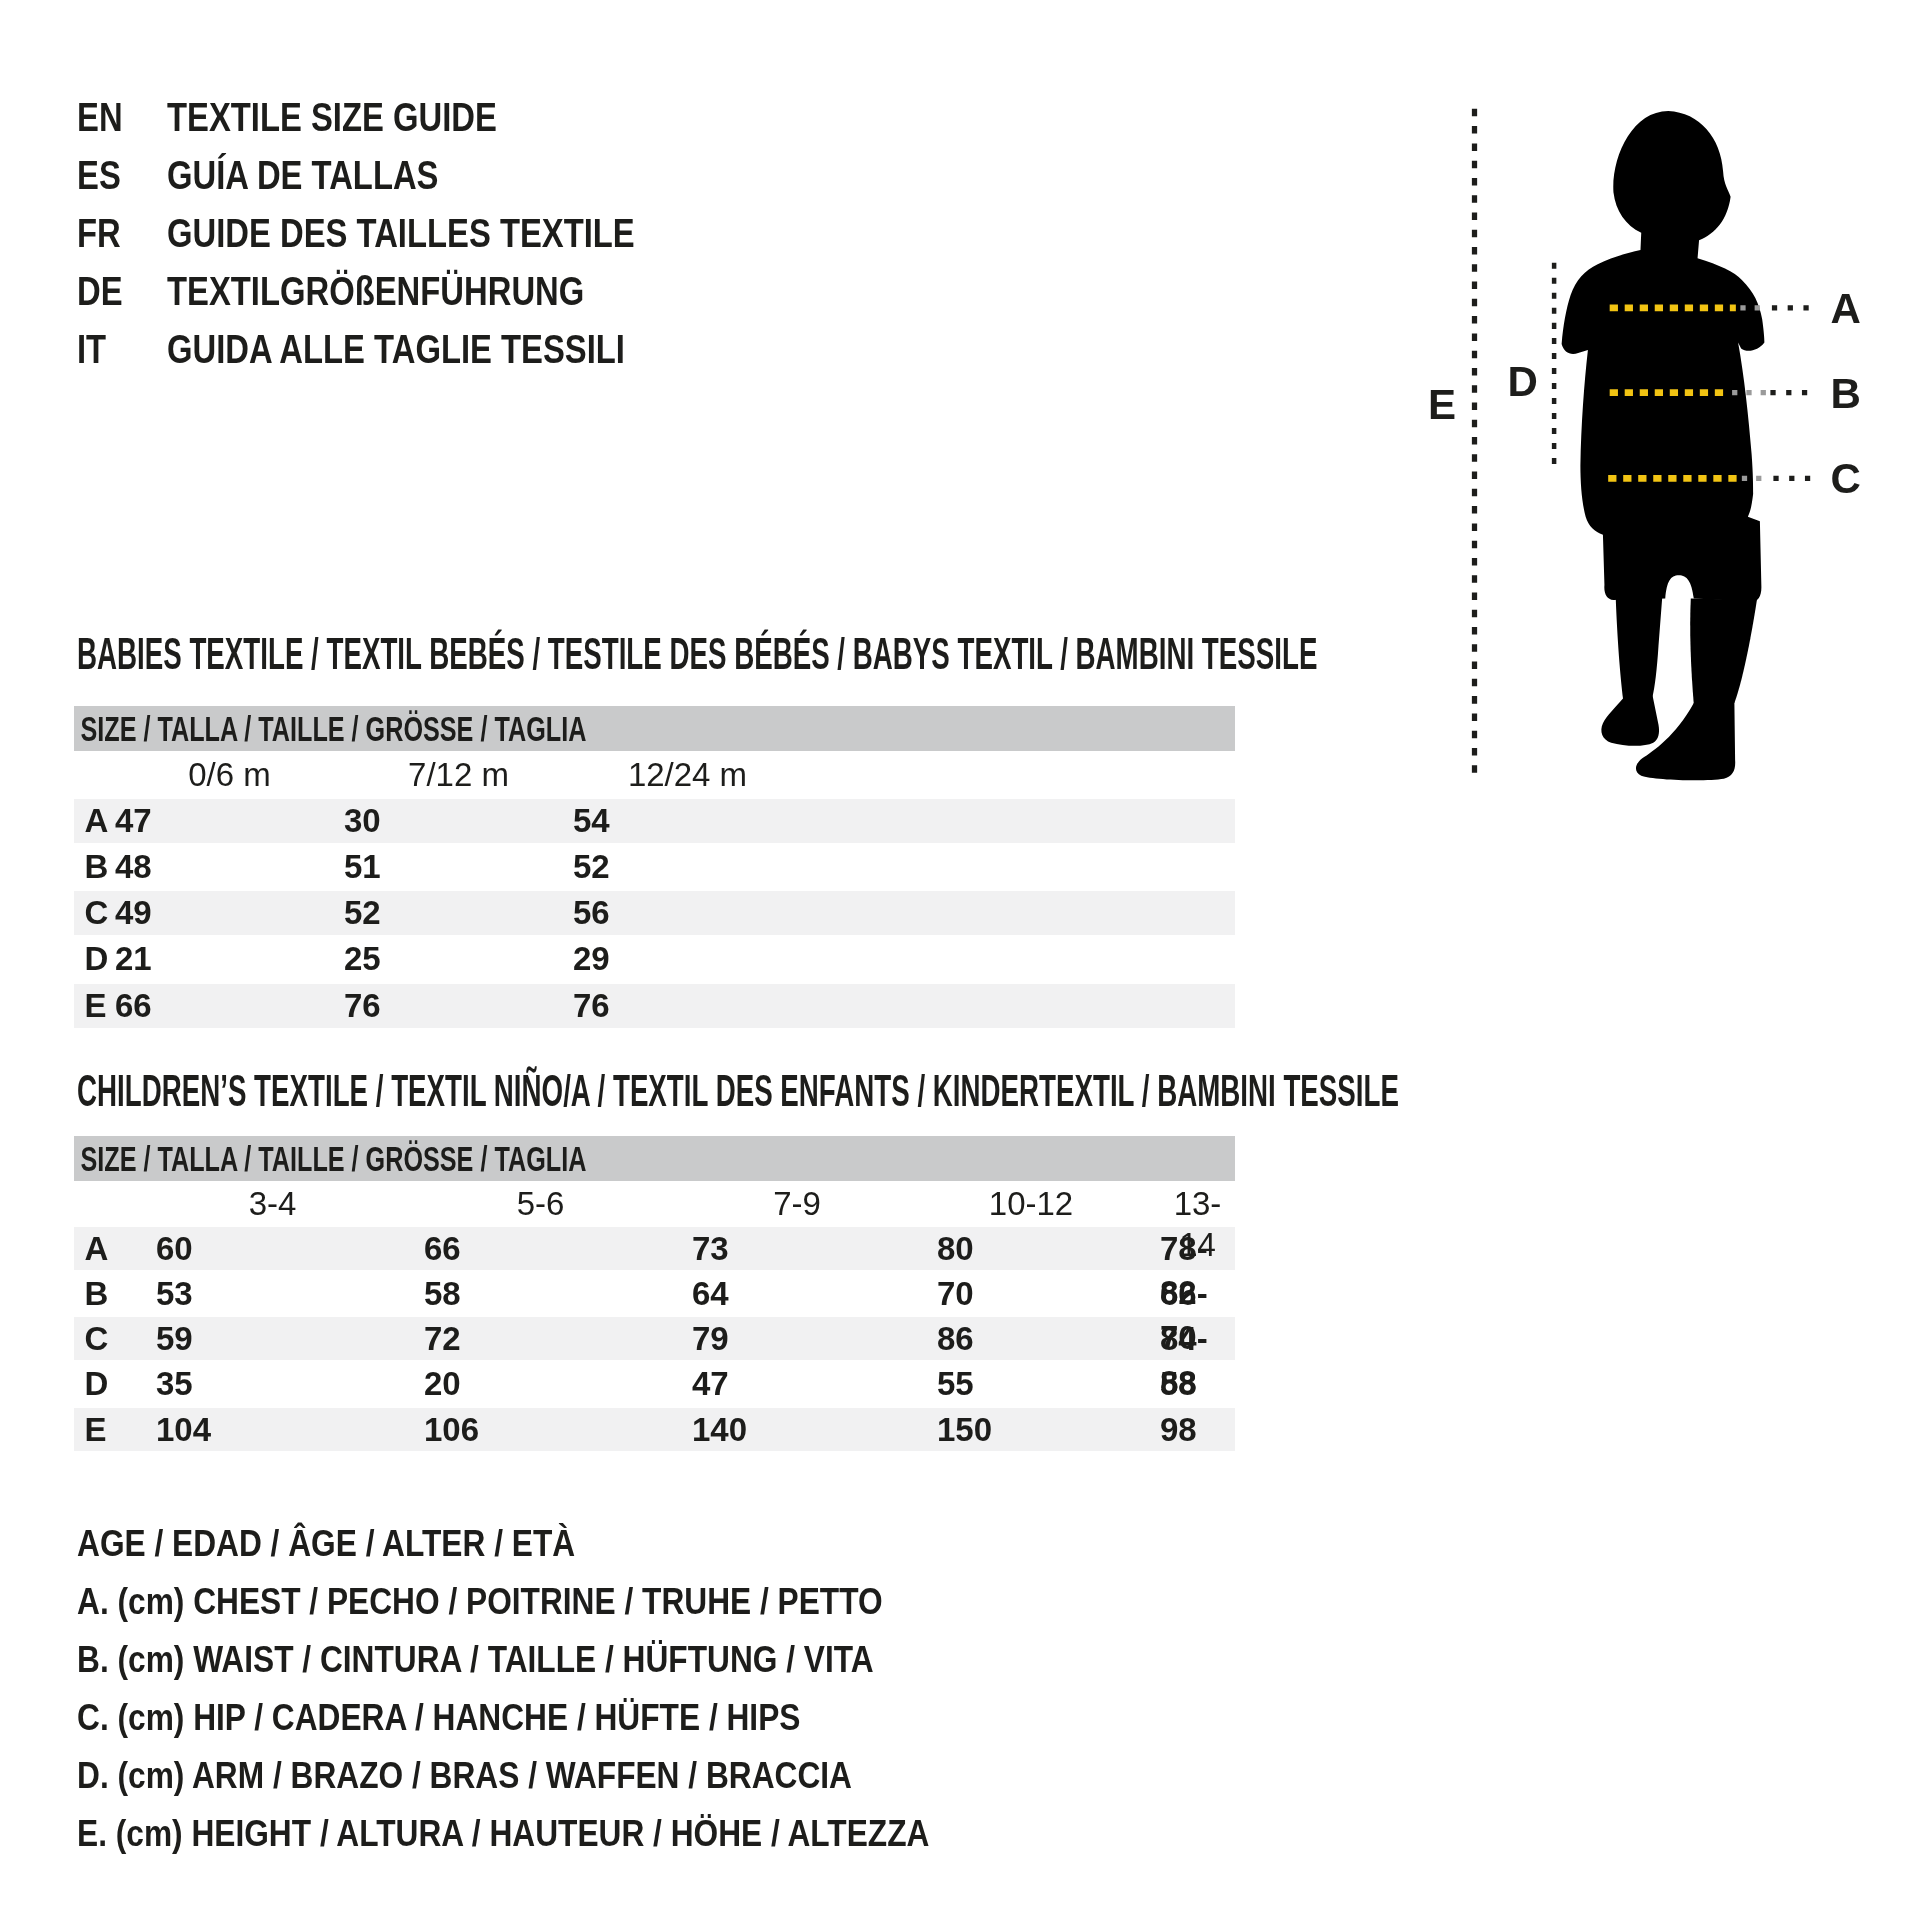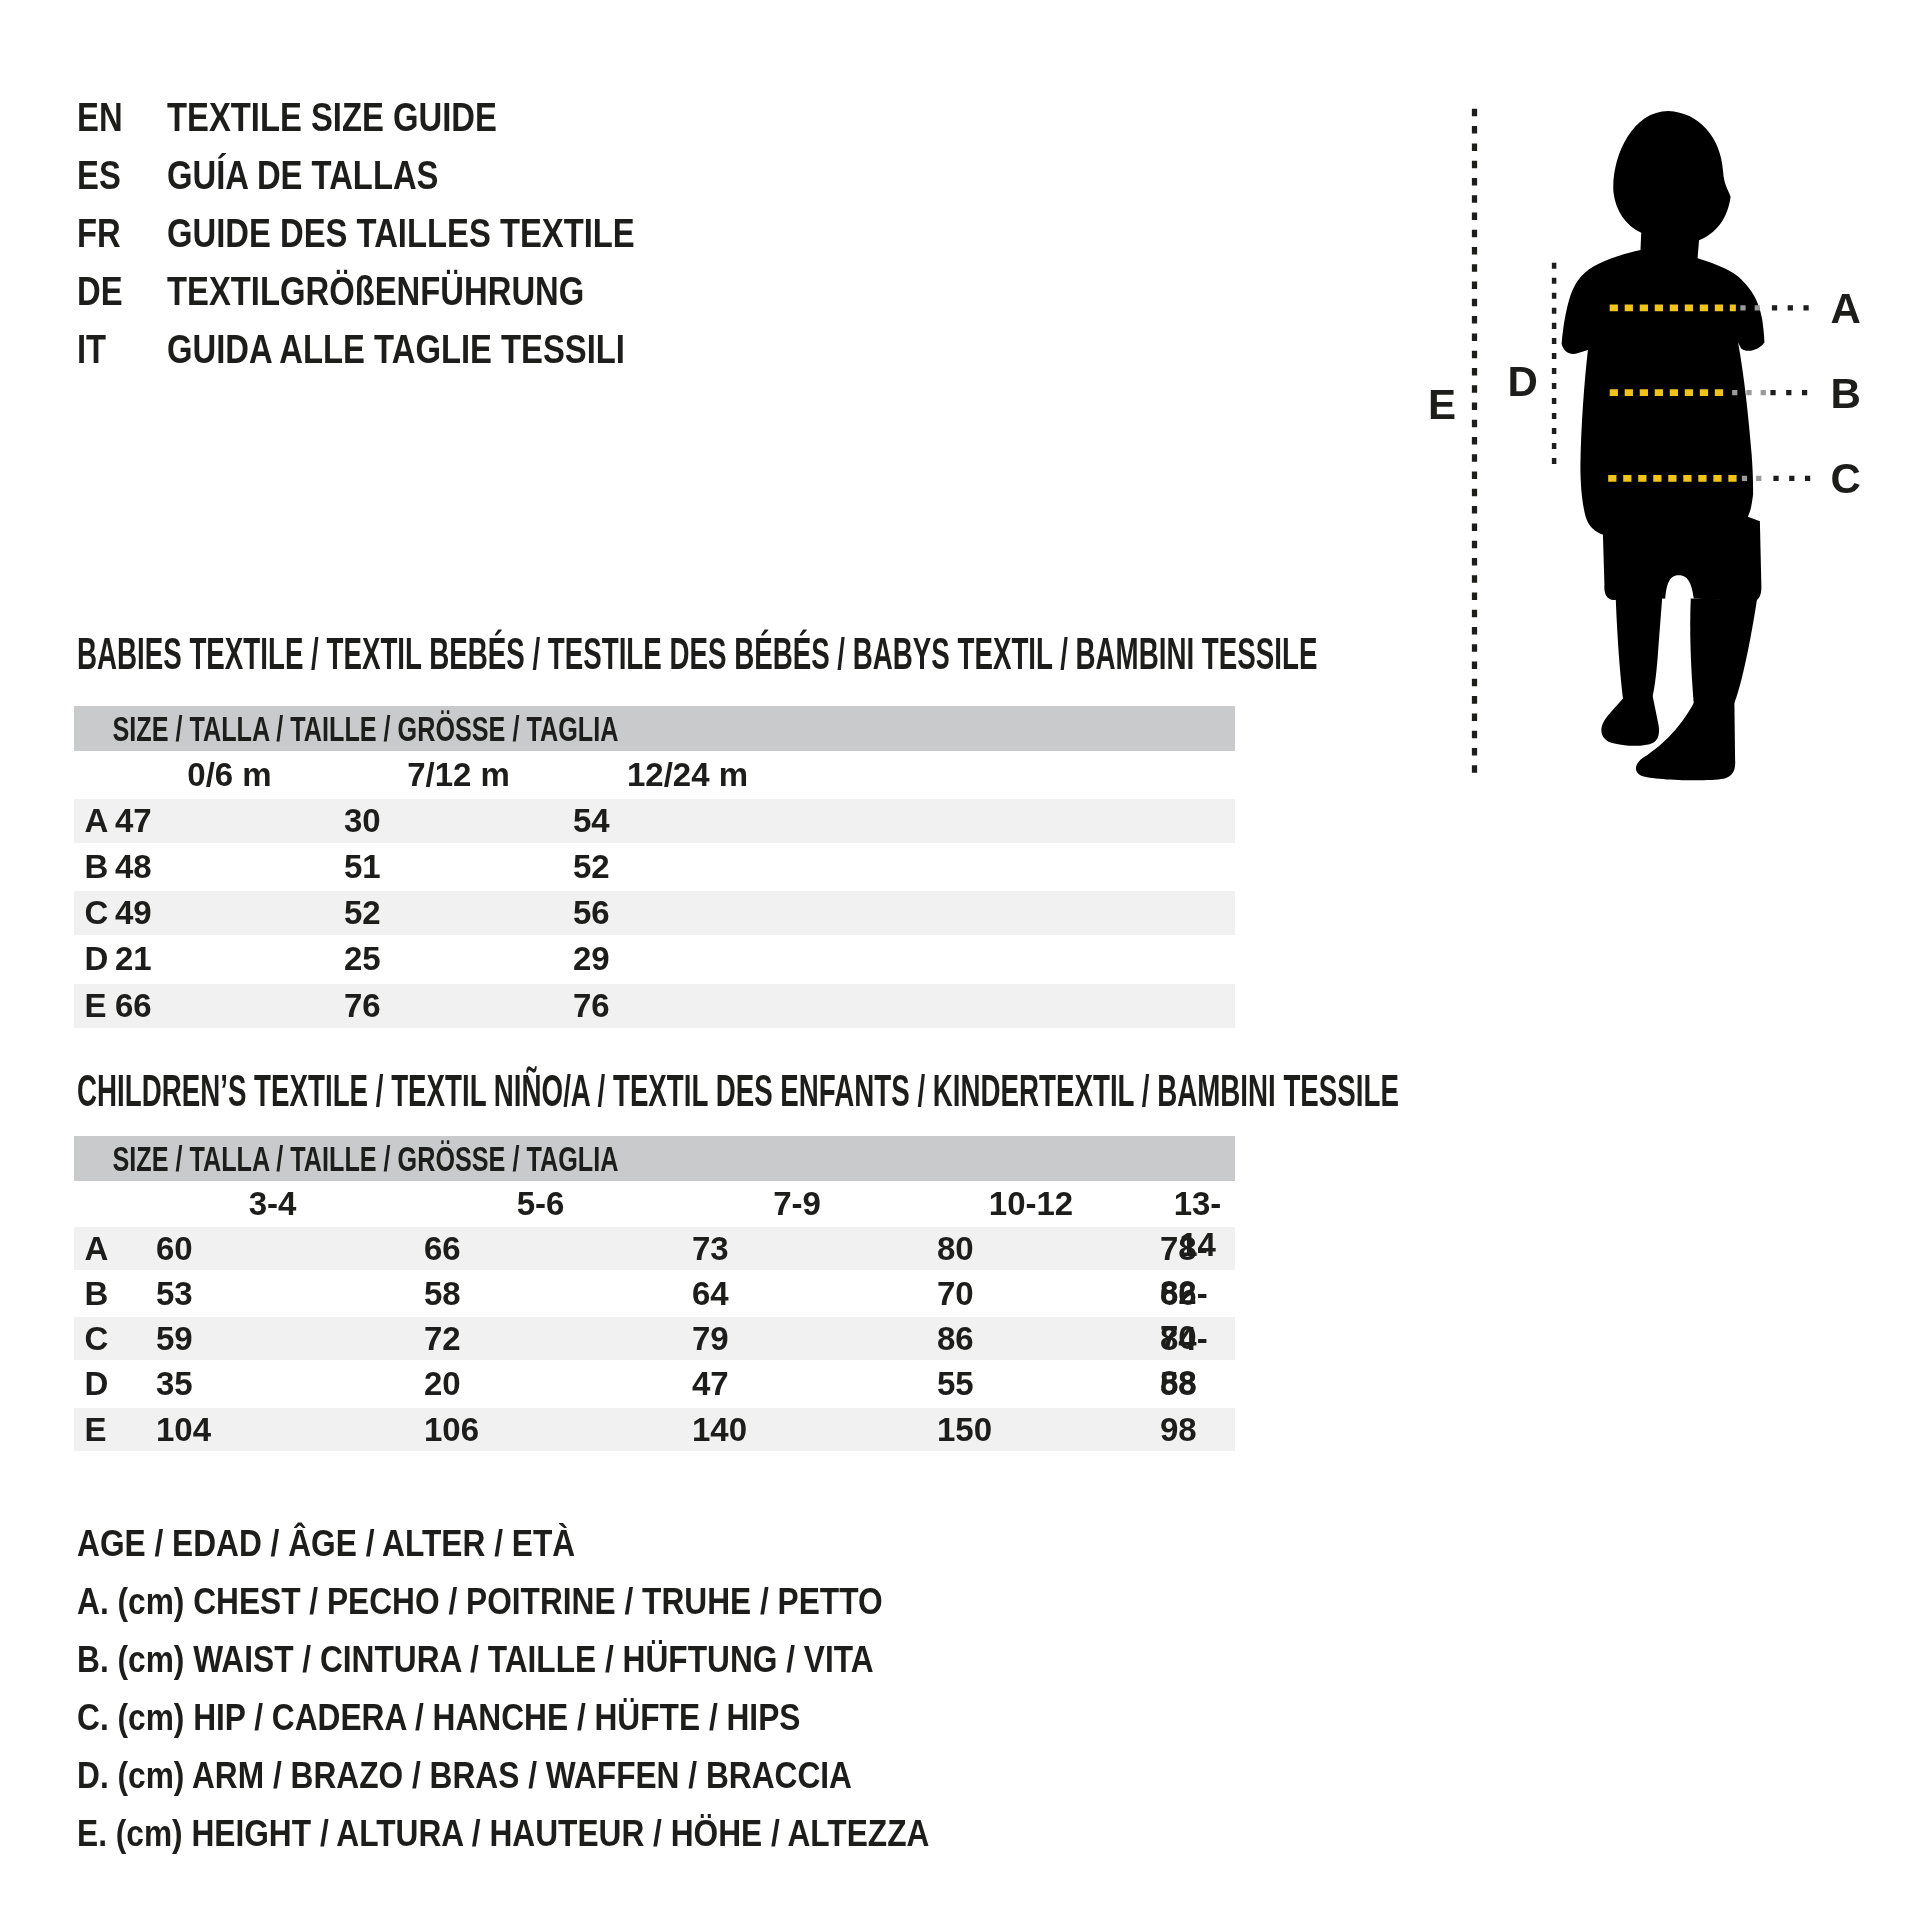--- a/index.html
+++ b/index.html
@@ -13,30 +13,30 @@
 
   
   .lang-block{position:absolute;left:77px;top:88px;display:grid;grid-template-columns:90px auto;}
   .lang-block .cell{font-size:41px;font-weight:700;line-height:58px;}
 
   
   .sect-h{position:absolute;left:77px;font-size:44px;font-weight:700;line-height:44px;white-space:nowrap;}
 
   
   .sz-table{position:absolute;left:74px;width:1161px;}
-  .bar{height:45px;background:#c9cacb;padding-left:32px;}
+  .bar{height:45px;background:#c9cacb;}
   .bar .bar-text{font-size:35px;font-weight:700;line-height:45px;padding-left:9px;}
   .hrow{margin-top:2.3px;height:43px;display:grid;}
   .trow{margin-top:2.3px;height:44px;display:grid;}
   .trow.striped{background:#f1f1f2;}
   .grid-b{grid-template-columns:41px 229px 229px 229px auto;}
   .grid-c{grid-template-columns:47px 233px 233px 210px 188px auto;gap:35px;}
   .rl{padding-left:10.5px;font-size:33px;font-weight:700;line-height:44px;}
   .cv{text-align:left;font-size:33px;font-weight:700;line-height:44px;}
-  .ch{text-align:center;font-size:33px;font-weight:700;line-height:43px;}
+  .ch{text-align:center;font-size:33px;font-weight:400;line-height:43px;}
 
   
   .legend{position:absolute;left:77px;top:1515px;transform:scaleX(0.88);transform-origin:left top;}
   .legend div{font-size:36px;font-weight:700;line-height:58px;white-space:nowrap;}
 
   
   .fig{position:absolute;left:1390px;top:45px;width:534px;height:751px;}
   .fig svg{display:block;width:534px;height:751px;}
   .mlabel{font-family:"Liberation Sans",sans-serif;font-size:56px;font-weight:700;fill:#1d1d1b;}
 </style>

